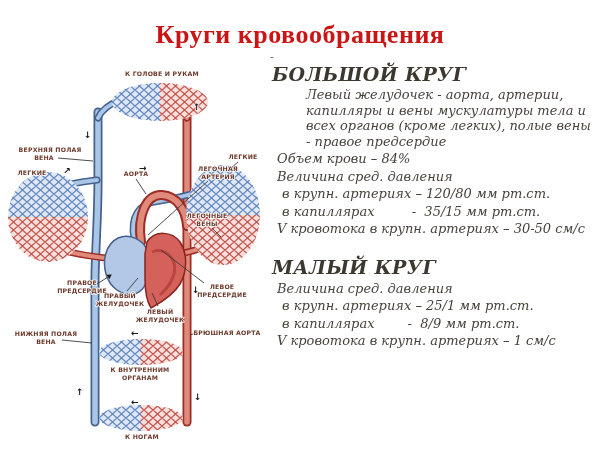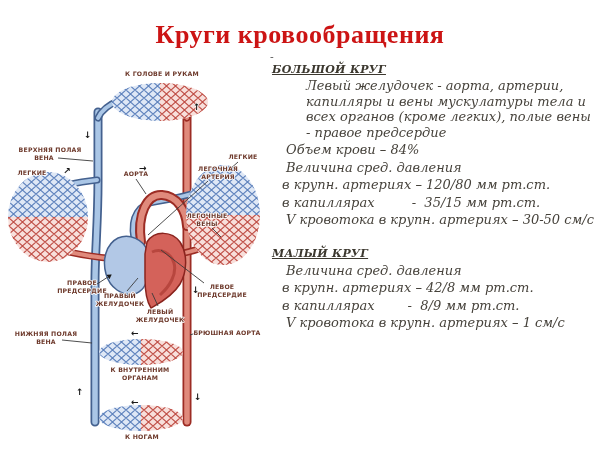--- a/index.html
+++ b/index.html
@@ -12,25 +12,25 @@
     font-family:"Liberation Serif", serif; font-weight:bold;
     font-size:26px; color:#cc1414; letter-spacing:0.5px;
   }
   
   .rp {
     position:absolute; left:266px; top:54px; width:330px;
     font-style:italic; color:#46423b; font-size:13px;
   }
   .rp-dash { font-style:normal; font-size:11px; line-height:8px; margin-left:4px; color:#555; }
   .rp-heading {
-    font-weight:bold; text-decoration:underline; font-size:11px;
+    font-weight:bold; font-size:19px;
     color:#3c382f; margin:1px 0 2px 6px; letter-spacing:0.3px;
   }
   .rp-desc { margin-left:40px; line-height:15.5px; margin-bottom:1px; }
-  .rp-line { margin-left:20px; line-height:17.5px; }
+  .rp-line { margin-left:11px; line-height:17.5px; }
   .rp-line.sub { margin-left:16px; white-space:pre-wrap; }
   .section-gap { height:17px; }
   
   .diagram { position:absolute; left:0; top:62px; }
   .dlbl {
     font-family:"DejaVu Sans", sans-serif; font-weight:bold; font-size:6.2px;
     fill:#6e3a2c; letter-spacing:0.2px;
     paint-order:stroke; stroke:#ffffff; stroke-width:1.4px; stroke-linejoin:round;
   }
   .farr { font-family:"DejaVu Sans", sans-serif; font-weight:bold; font-size:9px; fill:#1a1a1a;
@@ -197,18 +197,18 @@
     <div class="rp-line">Объем крови – 84%</div>
     <div class="rp-line">Величина сред. давления</div>
     <div class="rp-line sub">в крупн. артериях – 120/80 мм рт.ст.</div>
     <div class="rp-line sub">в капиллярах         -  35/15 мм рт.ст.</div>
     <div class="rp-line">V кровотока в крупн. артериях – 30-50 см/с</div>
 
     <div class="section-gap"></div>
 
     <div class="rp-heading">МАЛЫЙ КРУГ</div>
     <div class="rp-line">Величина сред. давления</div>
-    <div class="rp-line sub">в крупн. артериях – 42/8 мм рт.ст.</div>
+    <div class="rp-line sub">в крупн. артериях – 25/1 мм рт.ст.</div>
     <div class="rp-line sub">в капиллярах        -  8/9 мм рт.ст.</div>
     <div class="rp-line">V кровотока в крупн. артериях – 1 см/с</div>
   </div>
 
 </div>
 
 </body></html>

